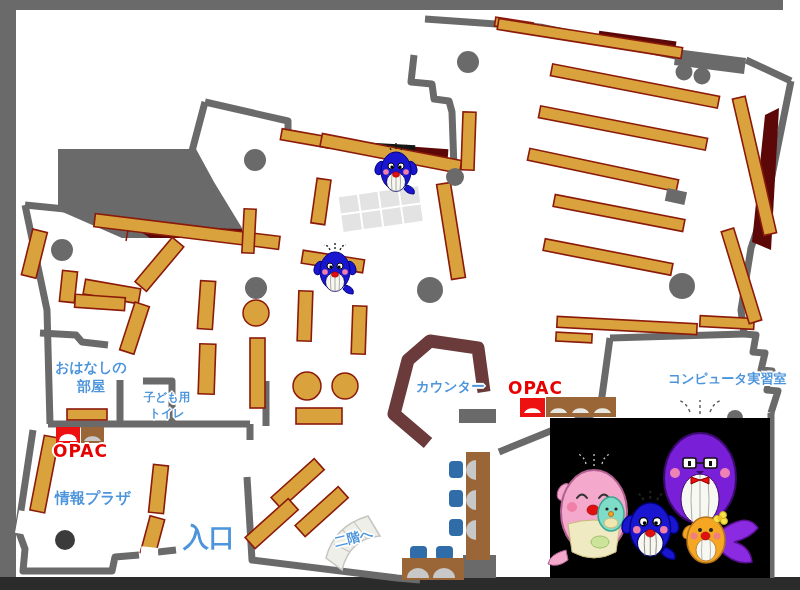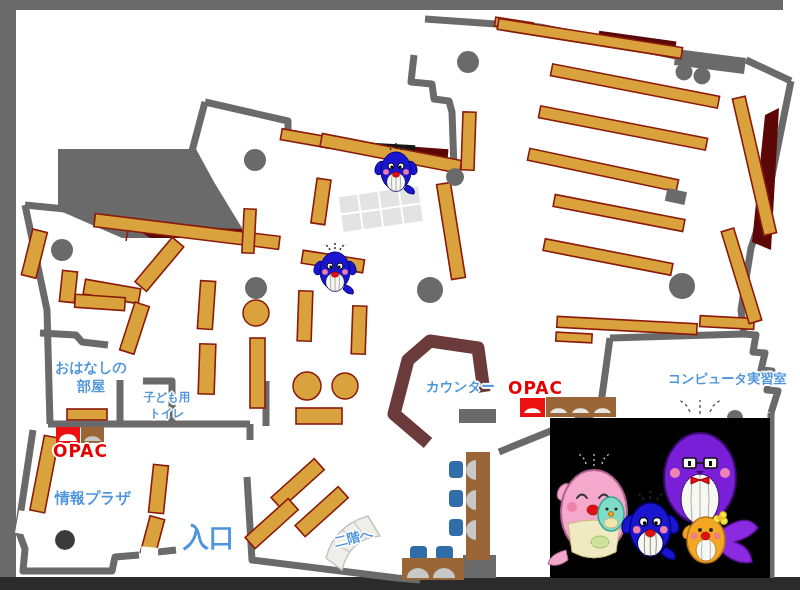--- a/index.html
+++ b/index.html
@@ -282,19 +282,19 @@
 </div>
 
 <div class="map-label red" style="left:53px;top:440px;font-size:17px;letter-spacing:1px;">OPAC</div>
 
 <div class="map-label" style="left:55px;top:488px;font-size:15px;">情報プラザ</div>
 
 <div class="map-label" style="left:183px;top:520px;font-size:26px;">入口</div>
 
 <div class="map-label" style="left:334px;top:529px;font-size:13px;transform:rotate(-14deg);">二階へ</div>
 
-<div class="map-label" style="left:426px;top:377px;font-size:13.5px;">カウンター</div>
+<div class="map-label" style="left:416px;top:377px;font-size:13.5px;">カウンター</div>
 
 <div class="map-label red" style="left:508px;top:377px;font-size:17px;letter-spacing:1px;">OPAC</div>
 
 <div class="map-label" style="left:624px;top:370px;font-size:13px;margin-left:44px;">コンピュータ実習室</div>
 
 </div>
 
 </body></html>

